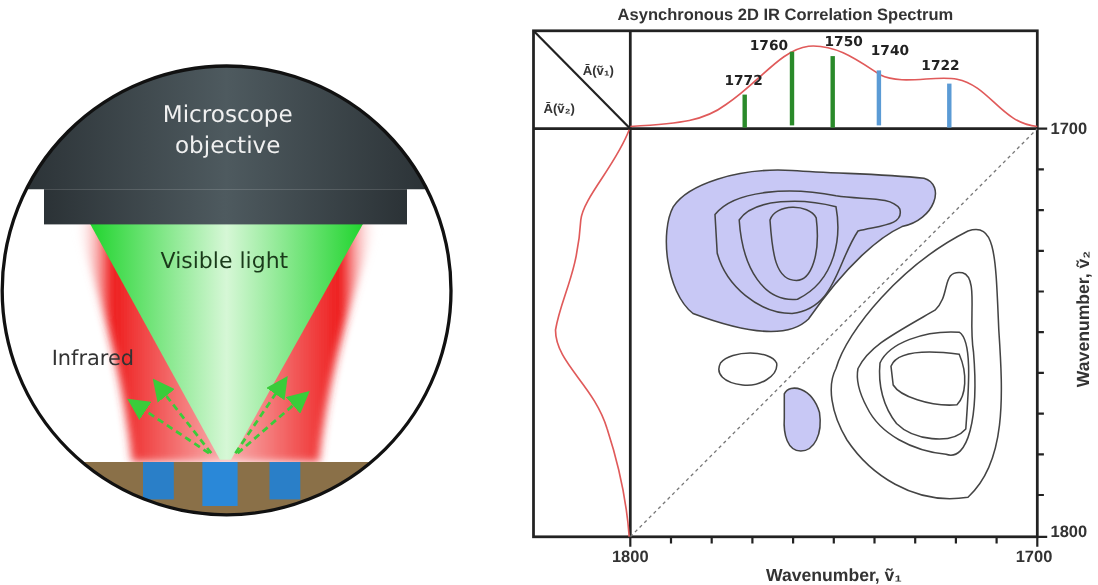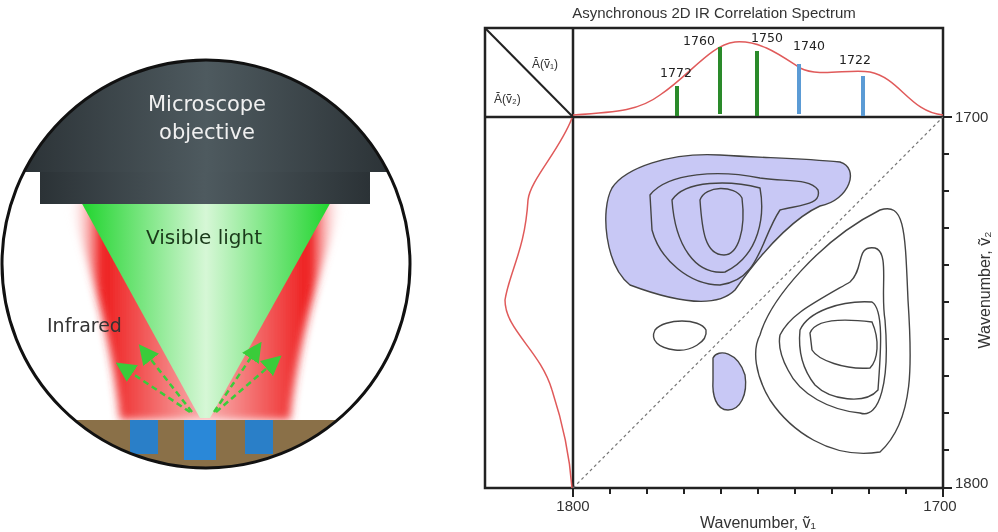--- a/index.html
+++ b/index.html
@@ -1,19 +1,19 @@
 <!DOCTYPE html>
 <html><head>
 <meta charset="utf-8">
 <style>
   html, body { margin:0; padding:0; background:#ffffff; }
   body { width:998px; height:532px; position:relative; overflow:hidden; font-family:"Liberation Sans", sans-serif; }
   .panel { position:absolute; }
   #left-panel { left:0; top:0; width:430px; height:516px; }
-  #right-panel { left:470px; top:0; width:528px; height:532px; }
+  #right-panel { left:470px; top:0; width:528px; height:532px;font-weight:bold; }
   svg text { font-family:"Liberation Sans", sans-serif; }
   .title { font-size:15px; fill:#333; }
   .tick-label { font-size:15px; fill:#333; }
   .peak-label { font-size:12.5px; fill:#222; font-family:"DejaVu Sans", sans-serif; }
   .ax-label { font-size:16px; fill:#333; }
   .diag-label { font-size:12px; fill:#333; }
   .scope-text { font-family:"DejaVu Sans", sans-serif; }
 </style>
 </head>
 <body>

